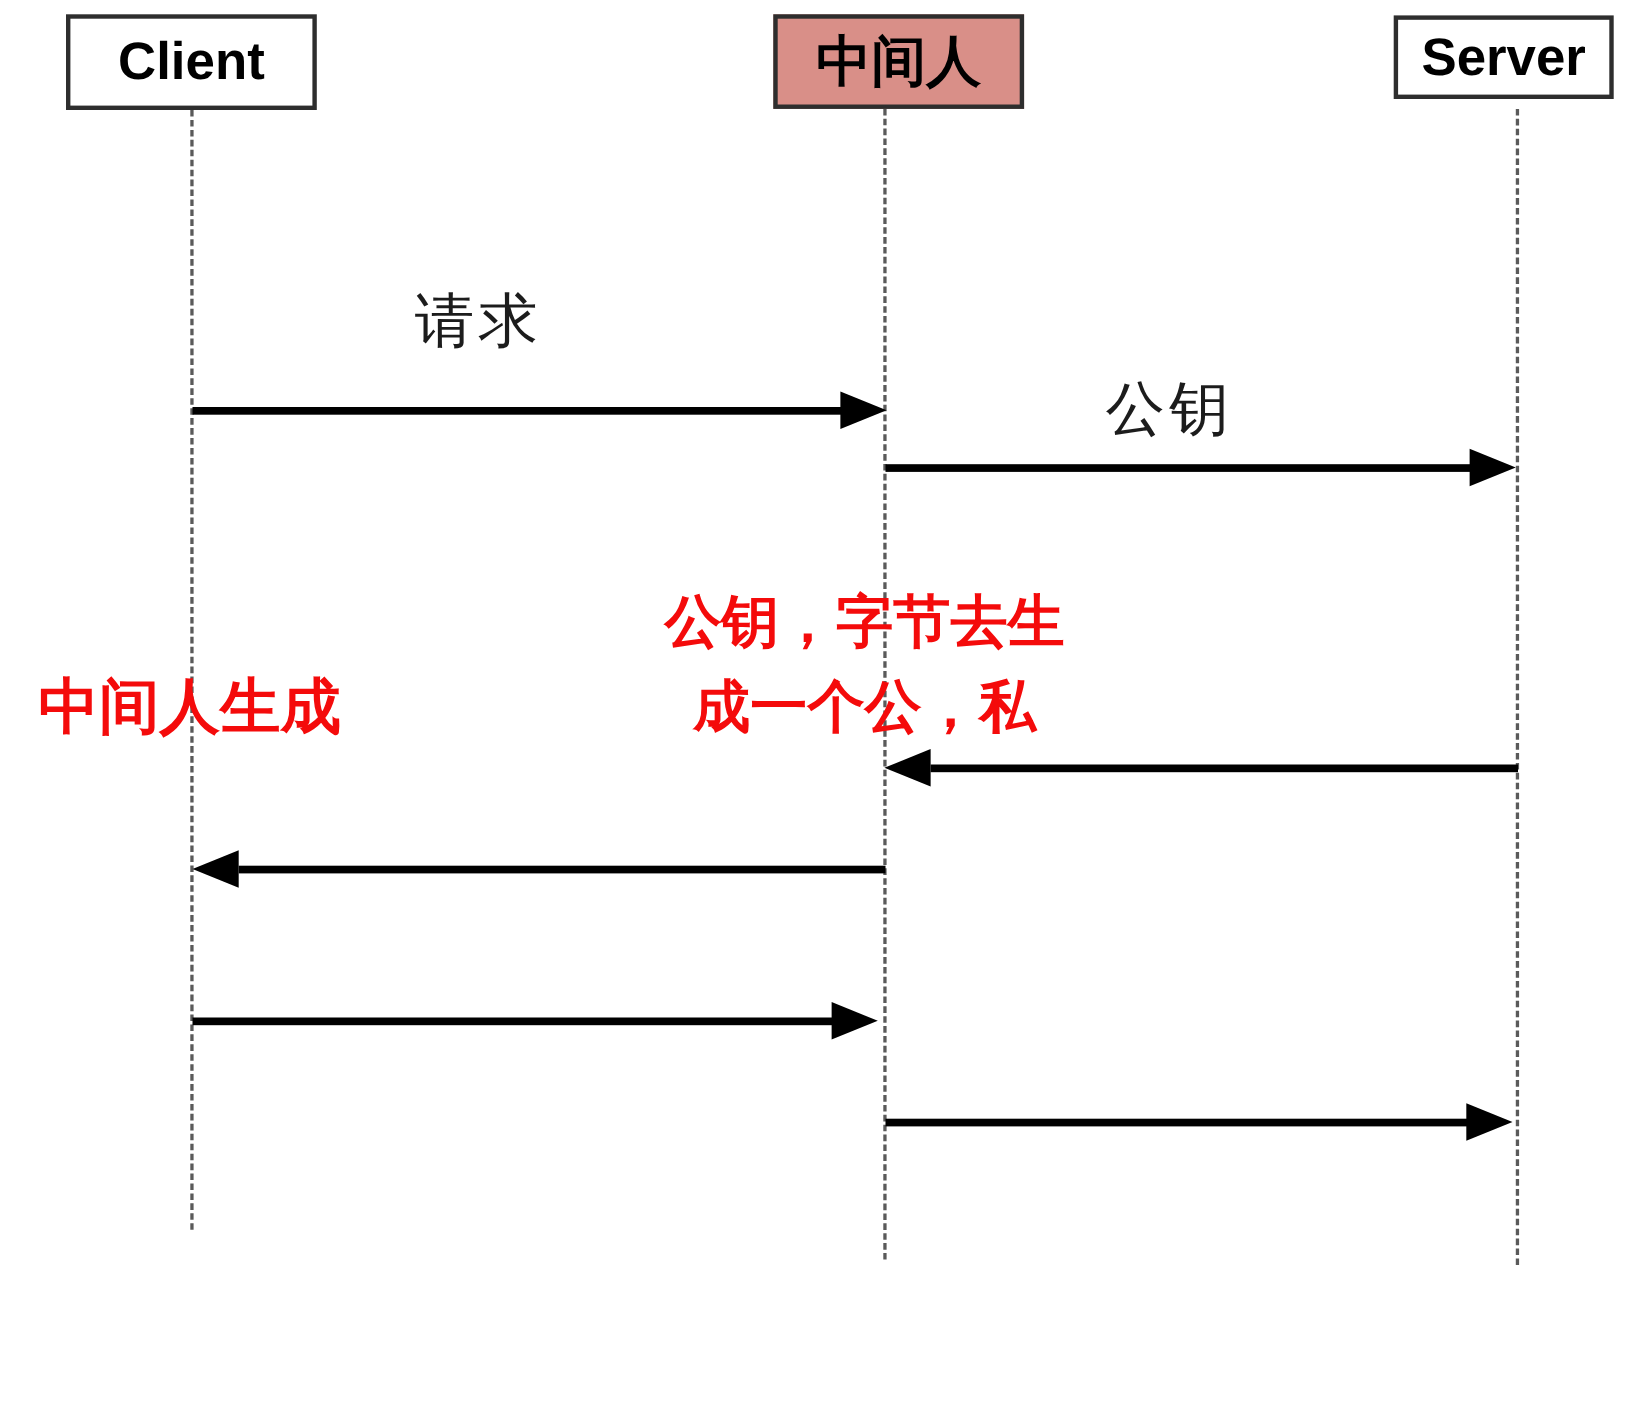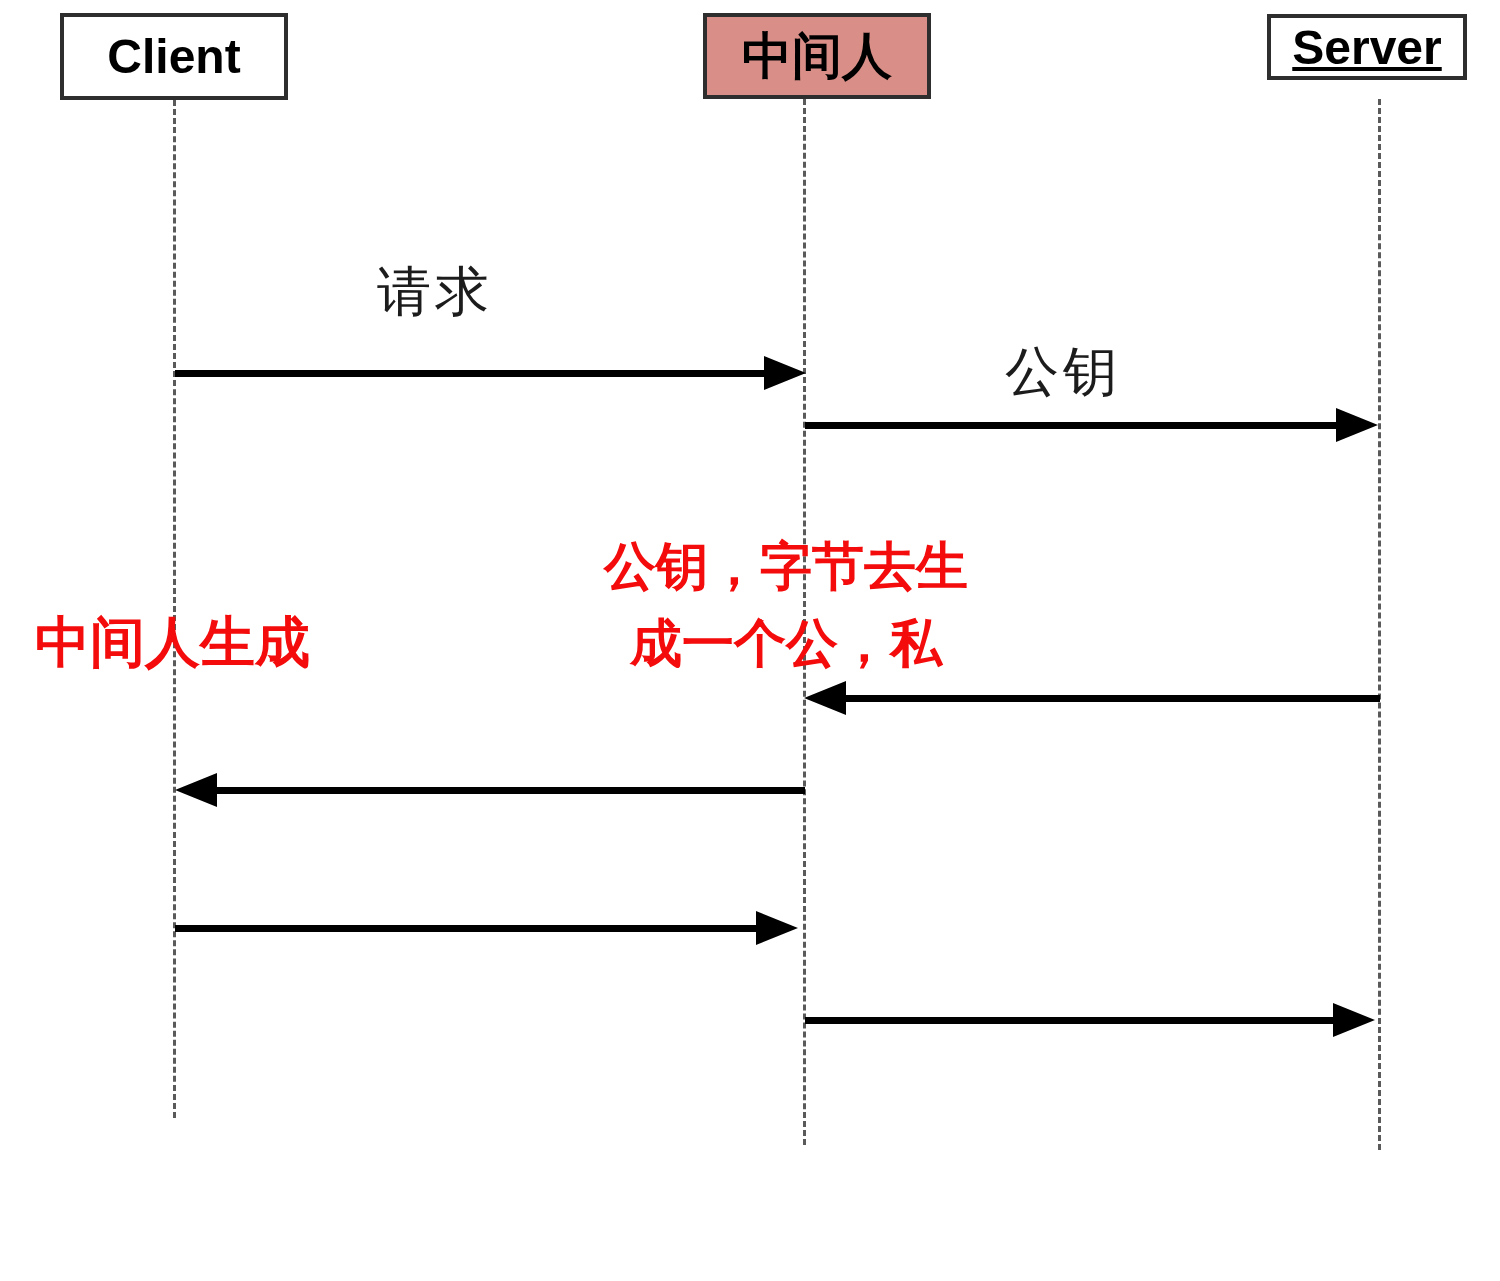--- a/index.html
+++ b/index.html
@@ -20,21 +20,21 @@
     background: #ffffff;
     display: flex;
     align-items: center;
     justify-content: center;
     font-weight: bold;
     font-size: 48px;
     color: #000000;
   }
   .actor-client { left: 60px;  top: 13px; width: 228px; height: 87px; }
   .actor-mitm   { left: 691px; top: 13px; width: 228px; height: 86px; font-size: 50px; margin-left: 12px; }
-  .actor-server { left: 1267px; top: 14px; width: 200px; height: 66px; text-decoration: underline; }
+  .actor-server { left: 1267px; top: 14px; width: 200px; height: 76px; }
 
   
   .lifeline {
     position: absolute;
     width: 0;
     border-left: 3px dashed #5a5a5a;
   }
   .lifeline-client { left: 173px;  top: 100px; height: 1018px; }
   .lifeline-mitm   { left: 803px;  top: 99px;  height: 1046px; }
   .lifeline-server { left: 1378px; top: 99px;  height: 1051px; }

